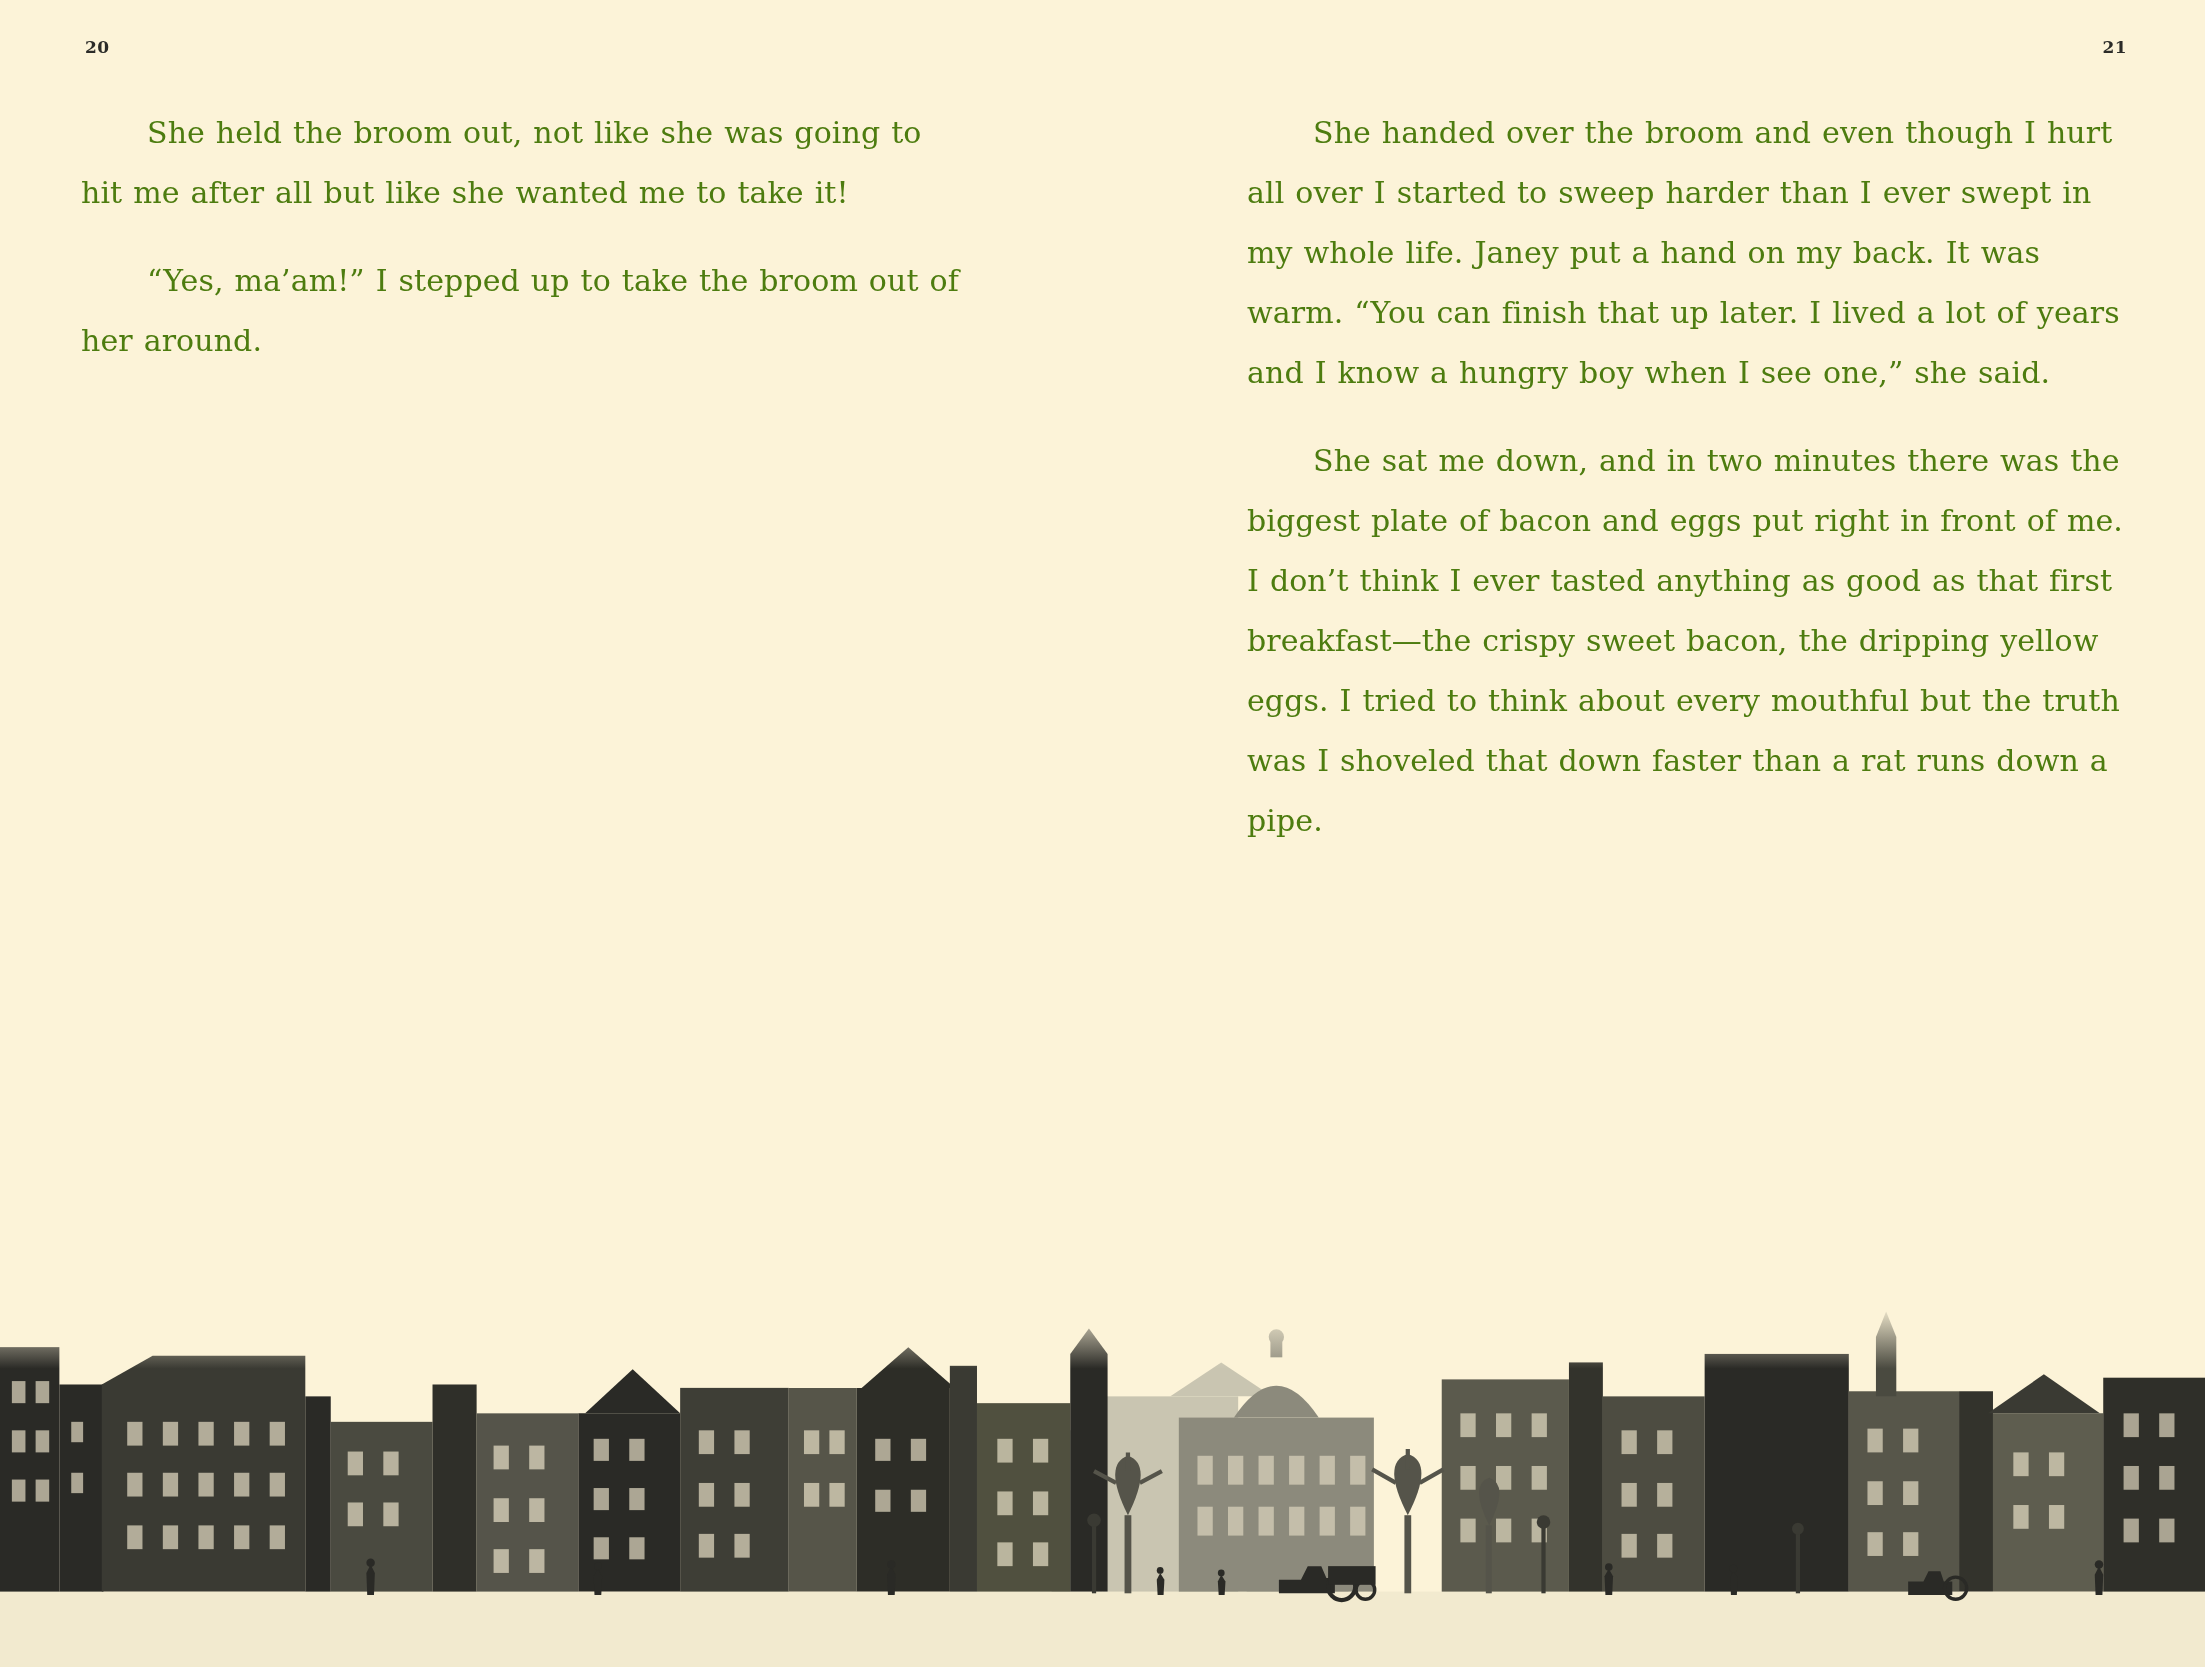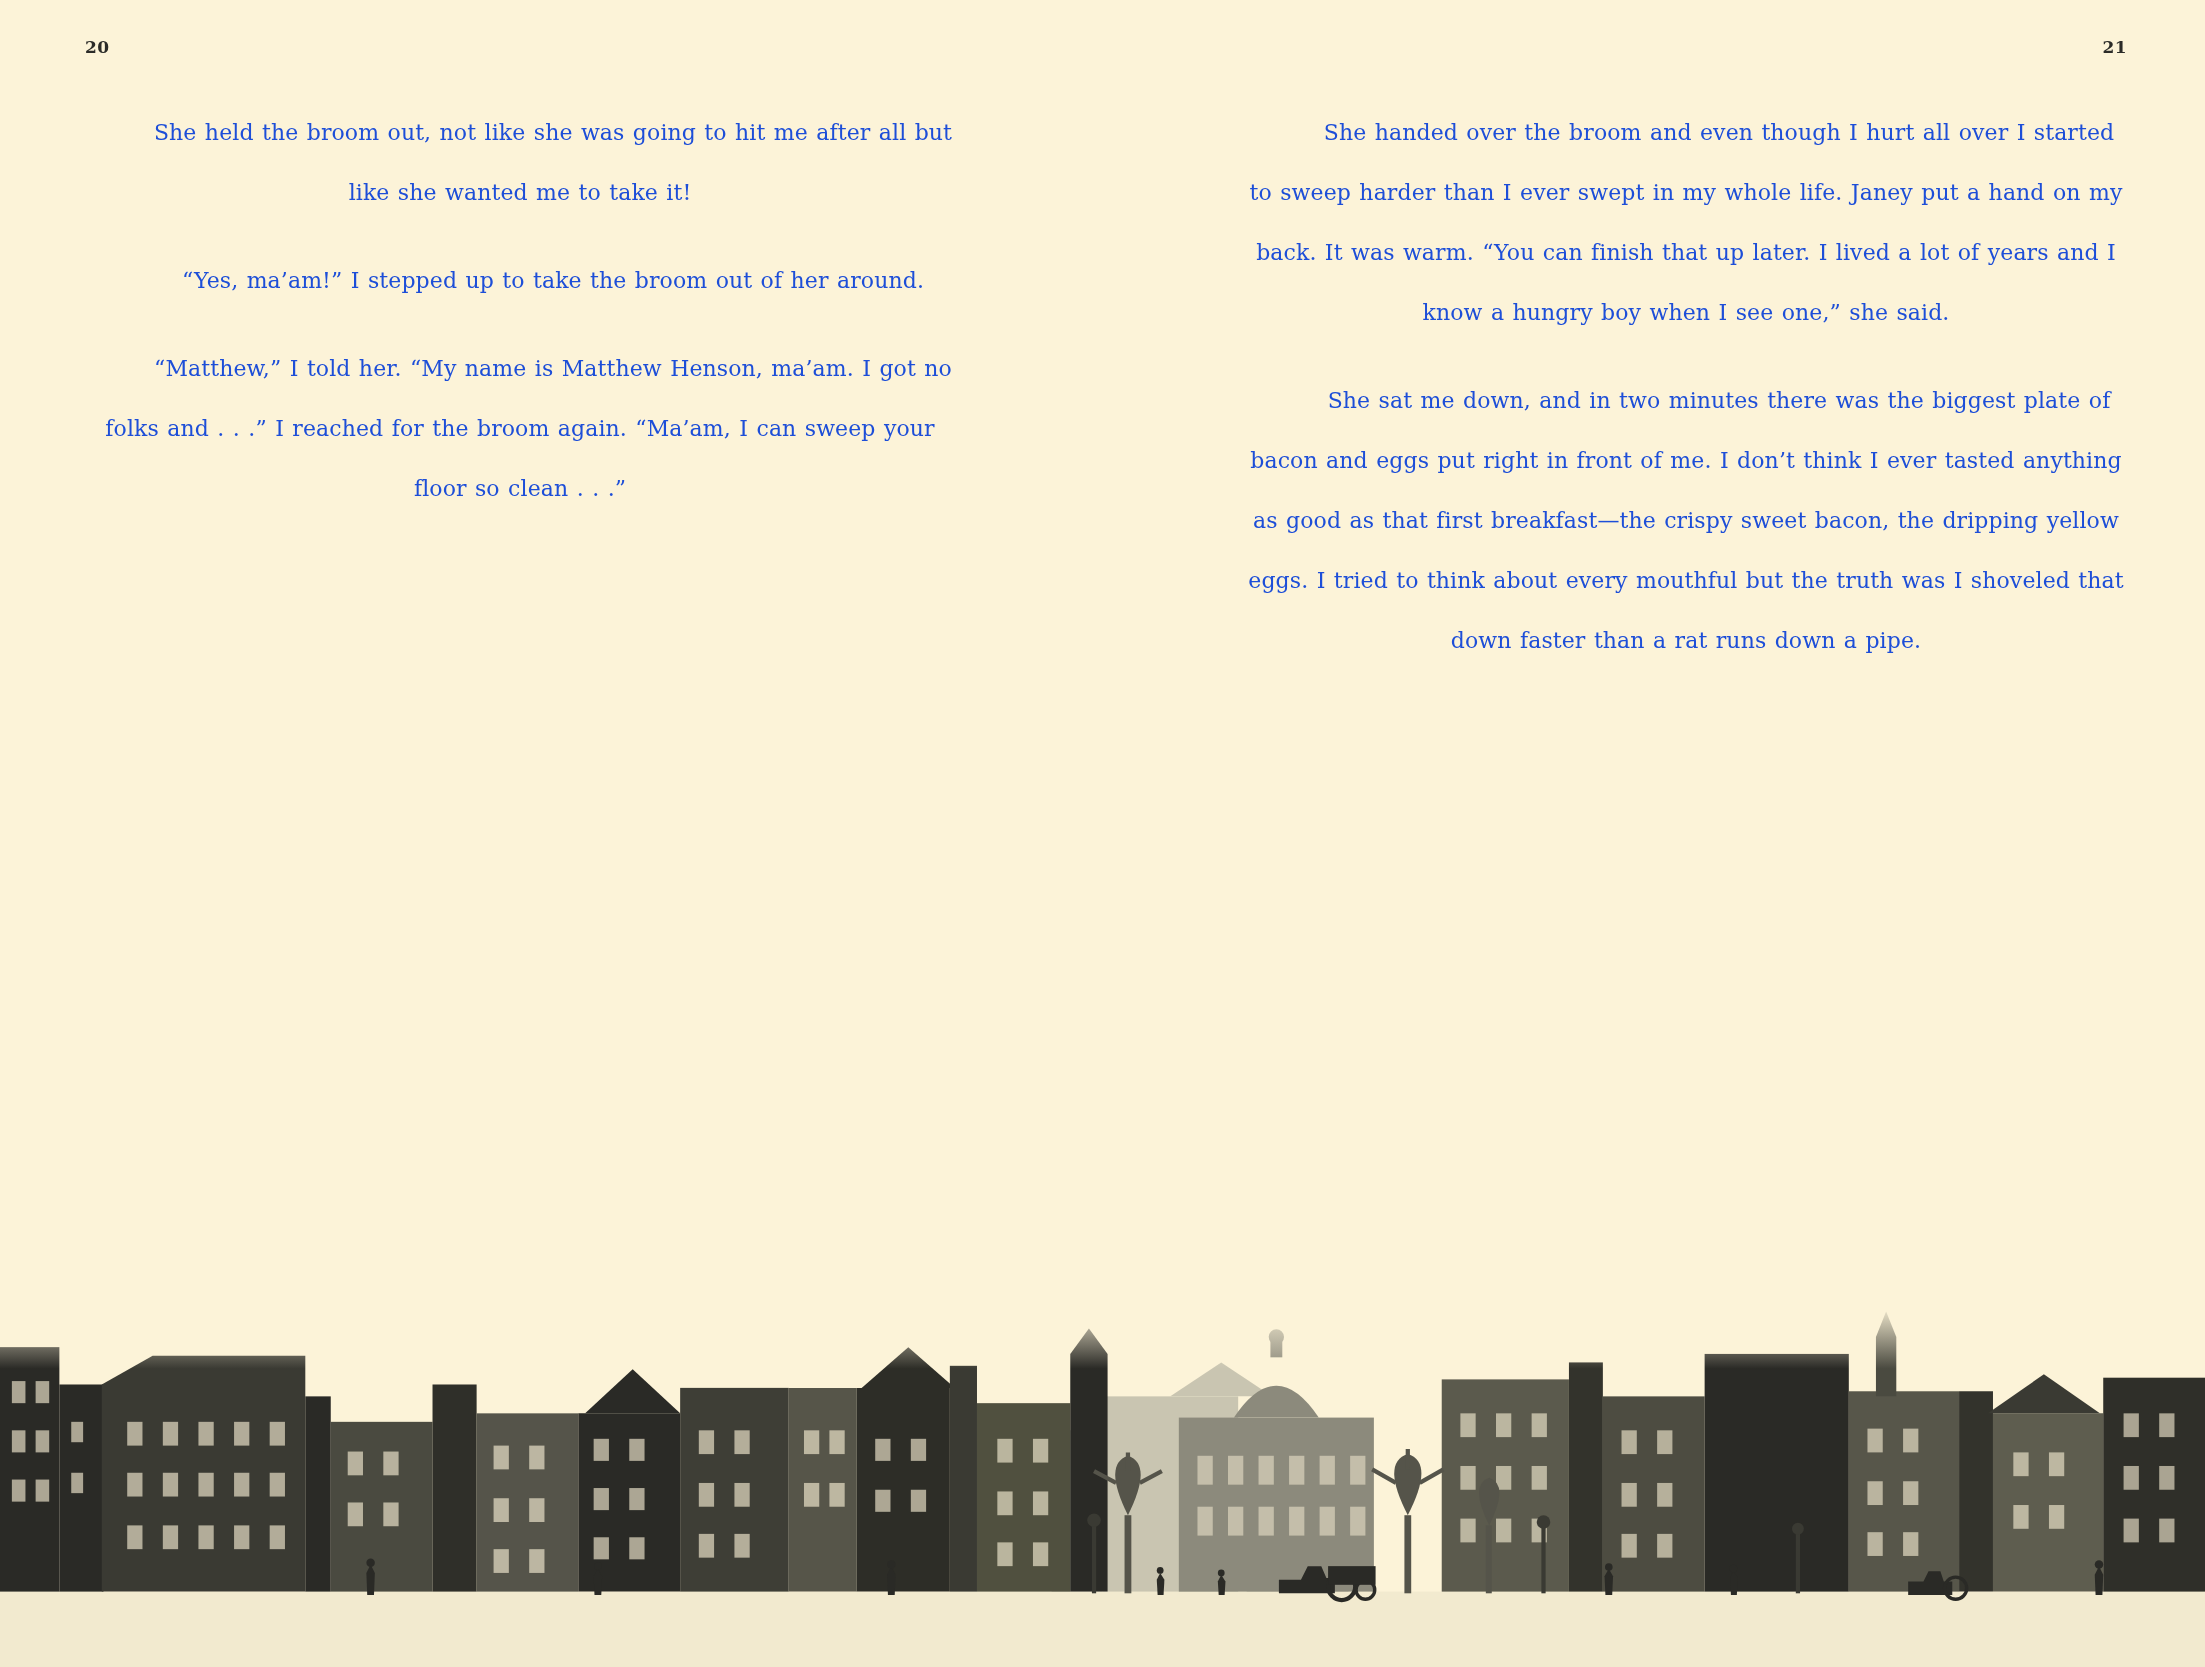--- a/index.html
+++ b/index.html
@@ -44,27 +44,26 @@
     width: 2044px;
     display: flex;
     gap: 288px;
   }
   .col {
     width: 878px;
   }
   p.para {
     margin: 0 0 28px 0;
     font-family: "DejaVu Serif", "Liberation Serif", serif;
-    font-size: 22px;
+    font-size: 30px;
     line-height: 60px;
-    color: #1d4ed8;
+    color: #4d7c0f;
     text-indent: 66px;
     letter-spacing: 0.1px;
     word-spacing: 1.3px;
-    text-align: center;
   }
   p.para:last-child { margin-bottom: 0; }
 
   
   .illustration {
     position: absolute;
     left: 0;
     bottom: 0;
     width: 2205px;
     height: 365px;
@@ -78,21 +77,20 @@
 <div id="page">
 
   <div class="folio folio-left">20</div>
   <div class="folio folio-right">21</div>
 
   <div class="columns">
 
     <div class="col">
       <p class="para">She held the broom out, not like she was going to hit me after all but like she wanted me to take it!</p>
       <p class="para">“Yes, ma’am!”  I stepped up to take the broom out of her around.</p>
-      <p class="para">“Matthew,” I told her.  “My name is Matthew Henson, ma’am.  I got no folks and . . .” I reached for the broom again.  “Ma’am, I can sweep your floor so clean . . .”</p>
     </div>
 
     <div class="col">
       <p class="para">She handed over the broom and even though I hurt all over I started to sweep harder than I ever swept in my whole life.  Janey put a hand on my back.  It was warm.  “You can finish that up later.  I lived a lot of years and I know a hungry boy when I see one,” she said.</p>
       <p class="para">She sat me down, and in two minutes there was the biggest plate of bacon and eggs put right in front of me.  I don’t think I ever tasted anything as good as that first breakfast—the crispy sweet bacon, the dripping yellow eggs.  I tried to think about every mouthful but the truth was I shoveled that down faster than a rat runs down a pipe.</p>
     </div>
 
   </div>
 
   <div class="illustration">

